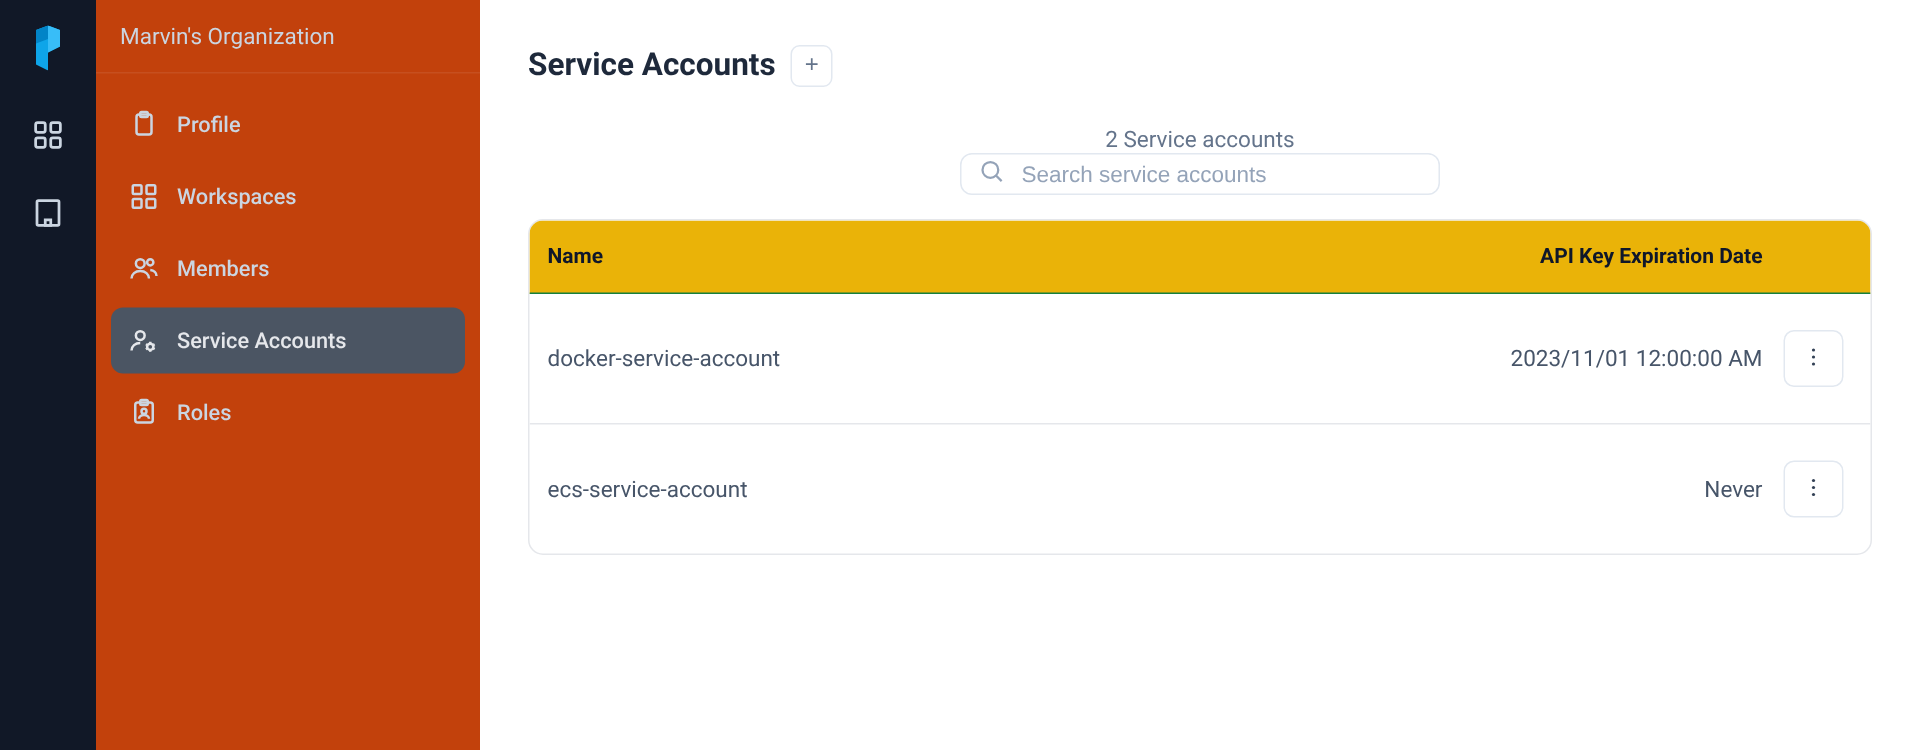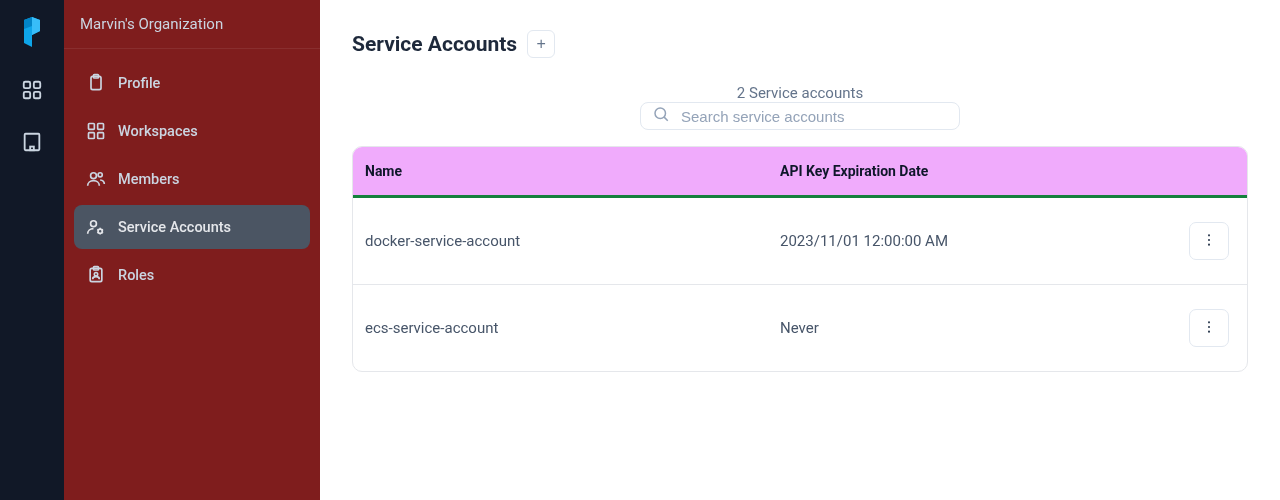--- a/index.html
+++ b/index.html
@@ -34,21 +34,21 @@
     .rail-icon {
       width: 24px;
       height: 24px;
       display: flex;
       align-items: center;
       justify-content: center;
       cursor: pointer;
     }
     .sidebar {
       width: 256px;
-      background: #7f1d1d;
+      background: #c2410c;
       display: flex;
       flex-direction: column;
     }
     .org-header {
       height: 49px;
       display: flex;
       align-items: center;
       padding: 0 16px;
       color: #cbd5e1;
       font-size: 15px;
@@ -149,31 +149,31 @@
       color: #94a3b8;
       pointer-events: none;
     }
     .table {
       border: 1px solid #e5e7eb;
       border-radius: 10px;
       overflow: hidden;
     }
     .thead {
       display: flex;
-      background: #f0abfc;
-      border-bottom: 3px solid #15803d;
+      background: #eab308;
+      border-bottom: 1px solid #15803d;
       padding: 16px 12px;
     }
     .th {
       font-size: 14px;
       font-weight: 700;
       color: #0f172a;
     }
     .col-name { flex: 0 0 415px; }
-    .col-exp { flex: 1; }
+    .col-exp { flex: 1; text-align: right; }
     .col-actions { flex: 0 0 60px; }
     .trow {
       display: flex;
       align-items: center;
       padding: 24px 12px;
       border-bottom: 1px solid #e5e7eb;
     }
     .trow:last-child {
       border-bottom: none;
     }

